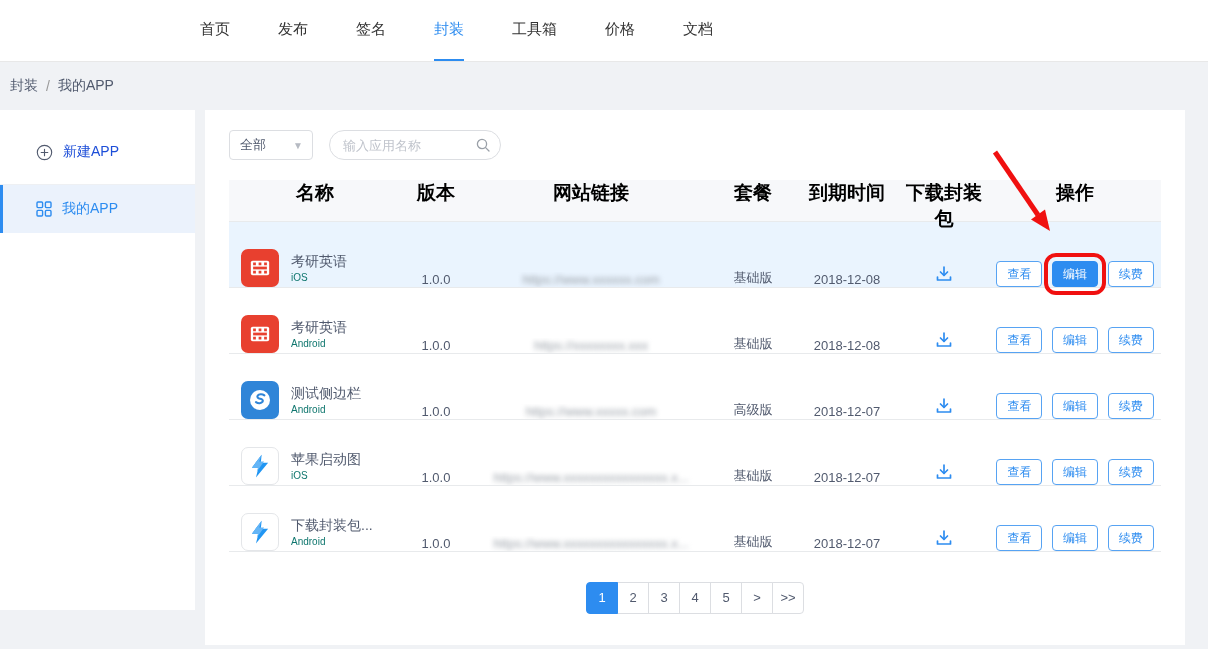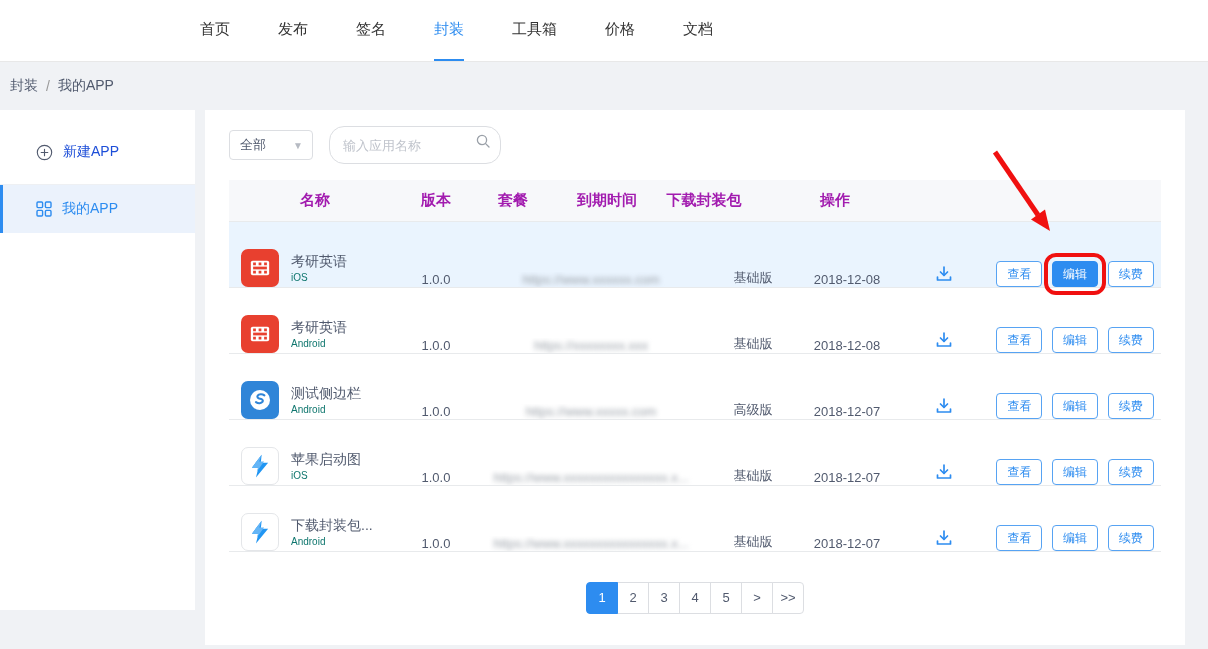--- a/index.html
+++ b/index.html
@@ -46,31 +46,31 @@
   }
   .toolbar { display:flex; align-items:center; gap:16px; height:30px; margin-bottom:20px; }
   .filter-select {
     width:84px; height:30px; border:1px solid #dcdee2; border-radius:4px;
     display:flex; align-items:center; justify-content:space-between;
     padding:0 9px 0 10px; font-size:13px; color:#515a6e; cursor:pointer; background:#fff;
   }
   .caret { color:#b6bac2; font-size:10px; }
   .search-wrap { position:relative; }
   .search-input {
-    width:172px; height:38px; border:1px solid #dcdee2; border-radius:15px;
+    width:172px; height:30px; border:1px solid #dcdee2; border-radius:15px;
     padding:0 32px 0 13px; font-size:13px; color:#000000; outline:none;
     font-family:inherit; background:#fff;
   }
   .search-input::placeholder { color:#c0c4cc; }
   .search-wrap svg { position:absolute; right:10px; top:7px; }
   
   .table { width:100%; font-size:13px; }
   .thead {
-    display:flex; align-items:center; height:42px; background:#f7f8fa;
-    font-weight:bold; font-size:15px; color:#a21caf;
+    display:flex; height:42px; background:#f7f8fa;
+    font-weight:bold; font-size:19px; color:#000000;
     border-bottom:1px solid #e8eaec;
   }
   .trow {
     display:flex; align-items:flex-end; height:66px; border-bottom:1px solid #e8eaec;
     background:#fff;
   }
   .trow.highlighted { background:#eaf4fe; }
   .cell { text-align:center; }
   .c-name { width:172px; display:flex; align-items:center; text-align:left; padding-left:12px; gap:12px; }
   .thead .c-name { display:block; text-align:center; padding-left:0; }
@@ -176,20 +176,21 @@
             <circle cx="7" cy="7" r="4.6" fill="none" stroke="#9aa0a8" stroke-width="1.3"></circle>
             <line x1="10.6" y1="10.6" x2="14" y2="14" stroke="#9aa0a8" stroke-width="1.3" stroke-linecap="round"></line>
           </svg>
       </div>
     </div>
 
     <div class="table">
       <div class="thead">
         <div class="cell c-name">名称</div>
         <div class="cell c-version">版本</div>
+        <div class="cell c-url">网站链接</div>
         <div class="cell c-plan">套餐</div>
         <div class="cell c-expiry">到期时间</div>
         <div class="cell c-download">下载封装包</div>
         <div class="cell c-actions">操作</div>
       </div>
       <div>
           <div class="trow highlighted">
     <div class="cell c-name">
       <span class="app-icon icon-film">
                 <svg width="22" height="22" viewBox="0 0 24 24">

